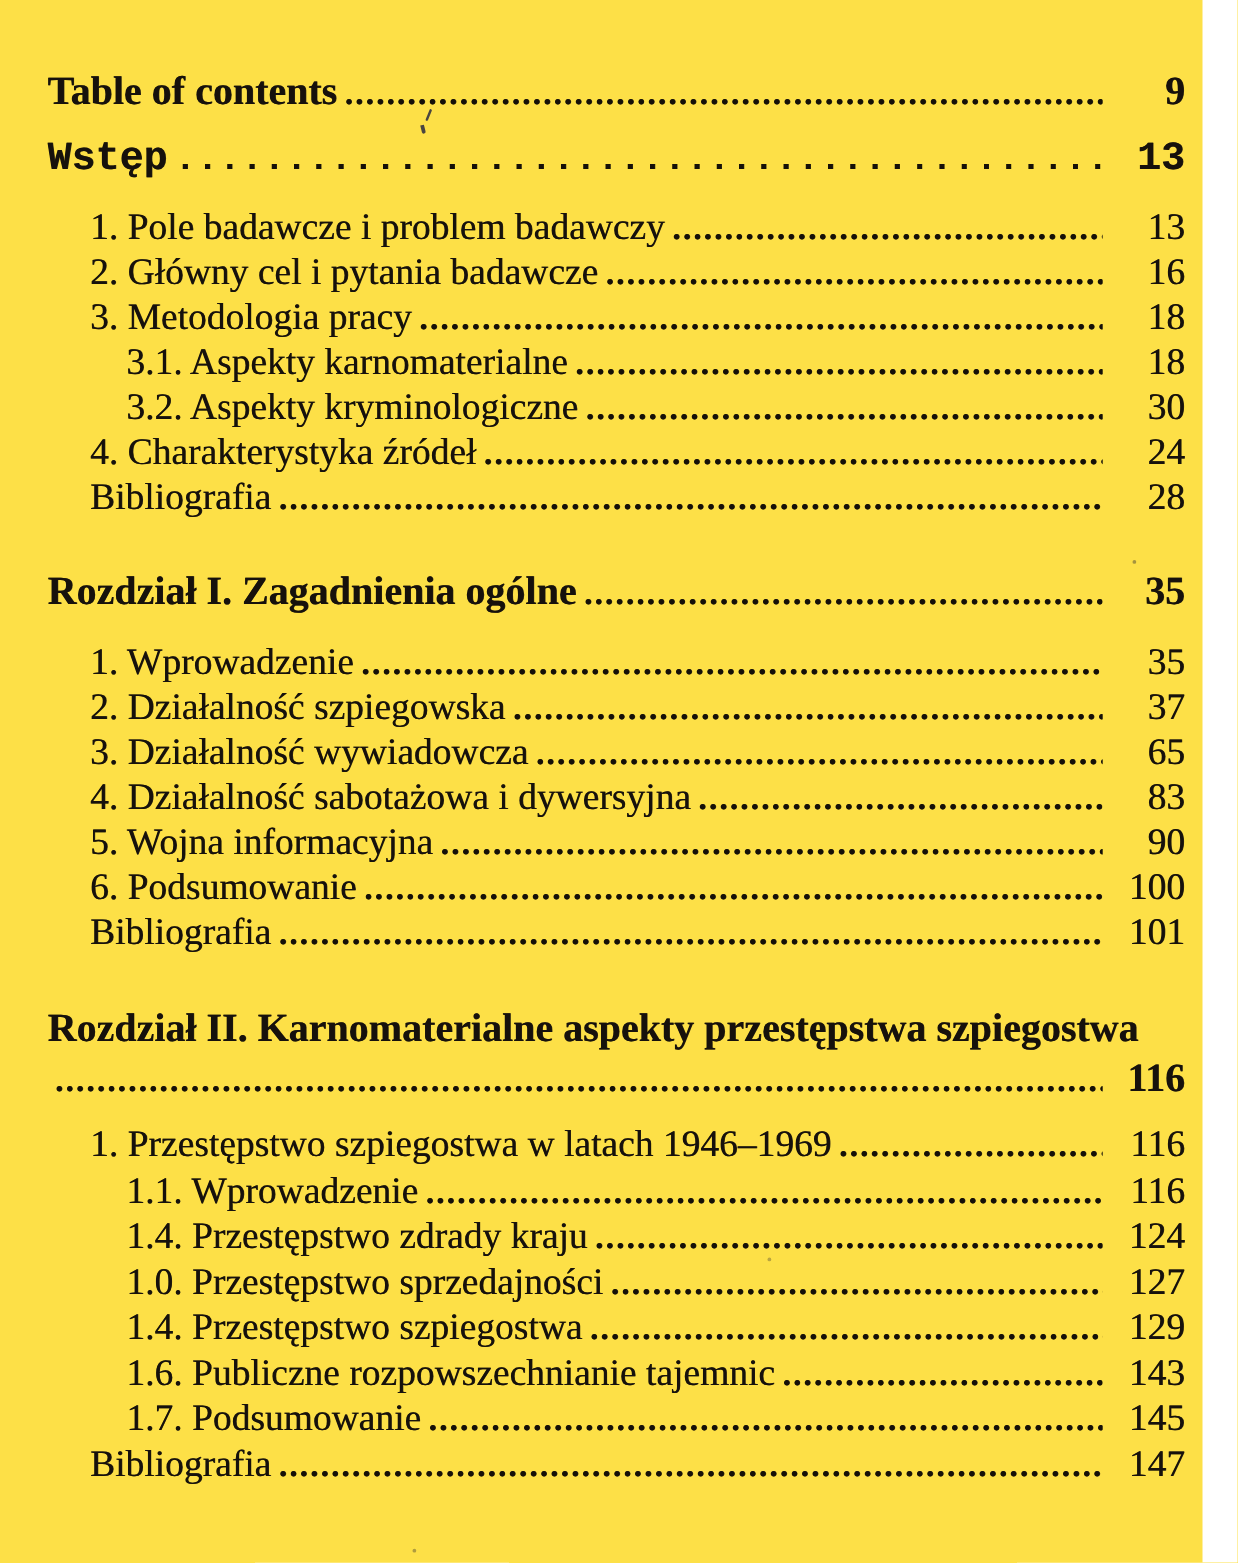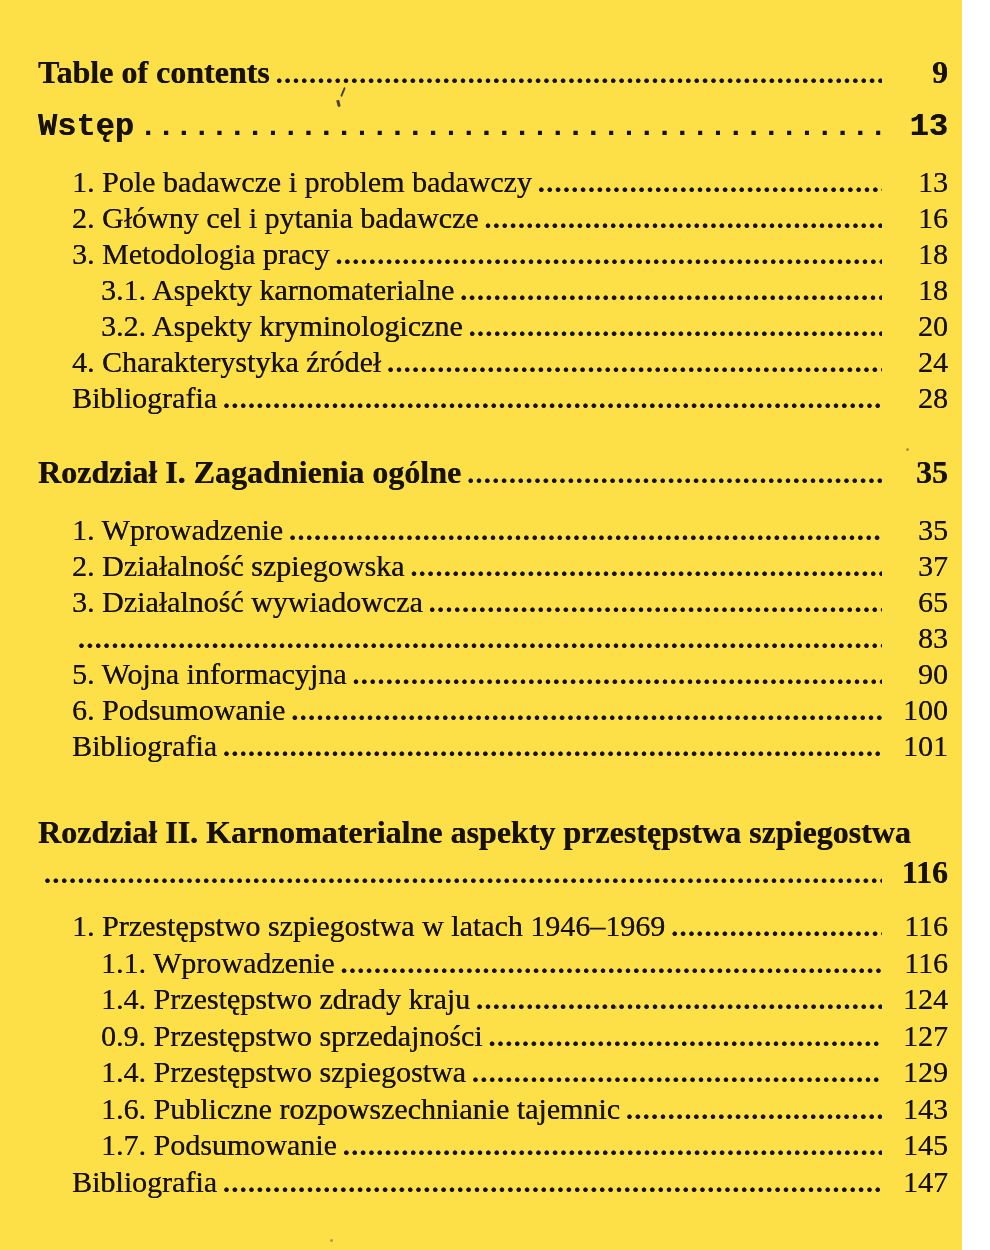--- a/index.html
+++ b/index.html
@@ -31,21 +31,21 @@
     content: "........................................................................................................................................................................................";
     font-size: 27px; font-weight: 700; letter-spacing: 1.6px; color: #151008;
   }
   .pg { flex: 0 0 58px; width: 58px; text-align: right; white-space: nowrap; }
 
   
   .sec-1 .h-row   { margin-top: 15px; font-family: Liberation Mono, monospace; }
   .sec-1 .entries { margin-top: 17px; }
   .sec-2 .h-row   { margin-top: 36px; }
   .sec-2 .entries { margin-top: 20px; }
-  .sec-3 .h-line1 { margin-top: 48px; }
+  .sec-3 .h-line1 { margin-top: 38px; }
   .sec-3 .entries { margin-top: 16px; }
   .sec-3 .e-row   { margin-bottom: 0.5px; }
 
   
   .artifact { position: absolute; background: #4a4540; }
   .art-slash { left: 342px; top: 87px; width: 2px; height: 10px; transform: rotate(22deg); border-radius: 1px; }
   .art-tick  { left: 337px; top: 100px; width: 3px; height: 7px; transform: rotate(-14deg); border-radius: 0 0 3px 3px; }
   .speck { position: absolute; border-radius: 50%; }
   .speck-a { left: 906px; top: 448px; width: 3px; height: 3px; background: rgba(60,55,50,0.45); }
   .speck-b { left: 614px; top: 1006px; width: 3px; height: 3px; background: rgba(60,55,50,0.35); }
@@ -86,21 +86,21 @@
             <span class="pg">18</span>
           </div>
           <div class="toc-row e-row lvl2">
             <span class="label">3.1. Aspekty karnomaterialne</span>
             <span class="leader"></span>
             <span class="pg">18</span>
           </div>
           <div class="toc-row e-row lvl2">
             <span class="label">3.2. Aspekty kryminologiczne</span>
             <span class="leader"></span>
-            <span class="pg">20</span>
+            <span class="pg">30</span>
           </div>
           <div class="toc-row e-row lvl1">
             <span class="label">4. Charakterystyka źródeł</span>
             <span class="leader"></span>
             <span class="pg">24</span>
           </div>
           <div class="toc-row e-row lvl1">
             <span class="label">Bibliografia</span>
             <span class="leader"></span>
             <span class="pg">28</span>
@@ -123,20 +123,21 @@
             <span class="label">2. Działalność szpiegowska</span>
             <span class="leader"></span>
             <span class="pg">37</span>
           </div>
           <div class="toc-row e-row lvl1">
             <span class="label">3. Działalność wywiadowcza</span>
             <span class="leader"></span>
             <span class="pg">65</span>
           </div>
           <div class="toc-row e-row lvl1">
+            <span class="label">4. Działalność sabotażowa i dywersyjna</span>
             <span class="leader"></span>
             <span class="pg">83</span>
           </div>
           <div class="toc-row e-row lvl1">
             <span class="label">5. Wojna informacyjna</span>
             <span class="leader"></span>
             <span class="pg">90</span>
           </div>
           <div class="toc-row e-row lvl1">
             <span class="label">6. Podsumowanie</span>
@@ -168,21 +169,21 @@
             <span class="label">1.1. Wprowadzenie</span>
             <span class="leader"></span>
             <span class="pg">116</span>
           </div>
           <div class="toc-row e-row lvl2">
             <span class="label">1.4. Przestępstwo zdrady kraju</span>
             <span class="leader"></span>
             <span class="pg">124</span>
           </div>
           <div class="toc-row e-row lvl2">
-            <span class="label">0.9. Przestępstwo sprzedajności</span>
+            <span class="label">1.0. Przestępstwo sprzedajności</span>
             <span class="leader"></span>
             <span class="pg">127</span>
           </div>
           <div class="toc-row e-row lvl2">
             <span class="label">1.4. Przestępstwo szpiegostwa</span>
             <span class="leader"></span>
             <span class="pg">129</span>
           </div>
           <div class="toc-row e-row lvl2">
             <span class="label">1.6. Publiczne rozpowszechnianie tajemnic</span>

